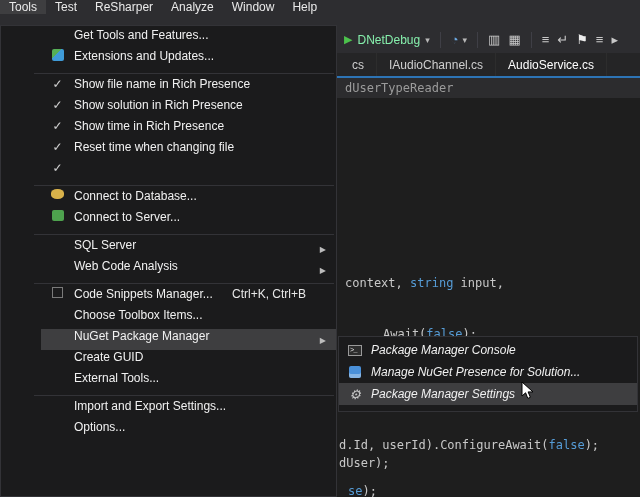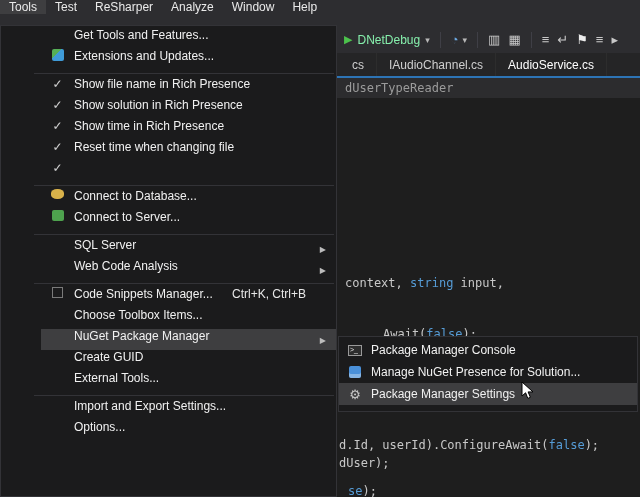--- a/index.html
+++ b/index.html
@@ -58,21 +58,21 @@
   
   .icon-ext { width:12px; height:12px; border-radius:2px;
     background:linear-gradient(135deg,#56b056 40%,#3f9bd8 40%); }
   .icon-db { width:13px; height:10px; background:#d9b24a; border-radius:6px/4px; }
   .icon-server { width:12px; height:11px; background:#4ea24e; border-radius:2px; }
   .icon-snippet { width:11px; height:11px; border:1px solid #7a7a7a; box-sizing:border-box; }
   
   .submenu { position:absolute; top:336px; left:338px; width:300px; height:76px;
     background:#1b1b1c; border:1px solid #333337; box-sizing:border-box;
     padding-top:2px; z-index:11; }
-  .smi { height:22px; display:flex; align-items:center; color:#f1f1f1; }
+  .smi { height:22px; display:flex; align-items:center; color:#f1f1f1;font-style:italic; }
   .smi.hl { background:#3e3e40; }
   .smi-gutter { width:32px; flex:none; display:flex; justify-content:center; align-items:center; }
   .icon-console { width:14px; height:11px; background:#2d2d2d; border:1px solid #9a9a9a;
     box-sizing:border-box; color:#e8e8e8; font-size:7px; line-height:8px; padding-left:1px; }
   .icon-packages { width:12px; height:12px; background:#4a90d9; border-radius:2px;
     box-shadow:inset 0 -4px 0 #ffffff55; }
   .icon-gear { color:#c6c6c6; font-size:13px; line-height:13px; }
   
   .cursor { position:absolute; left:521px; top:381px; z-index:30; }
 </style>

